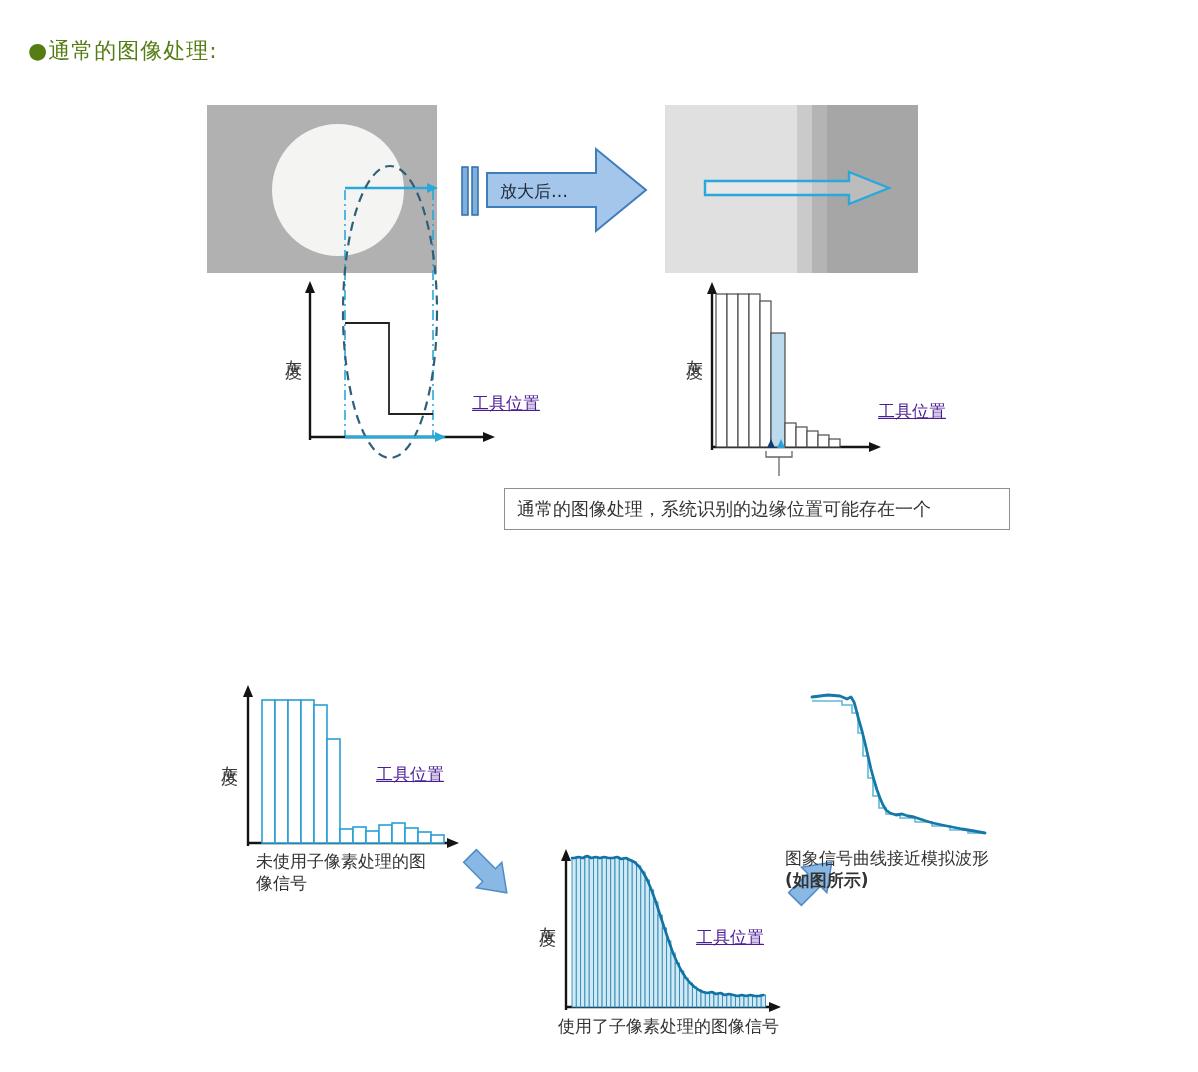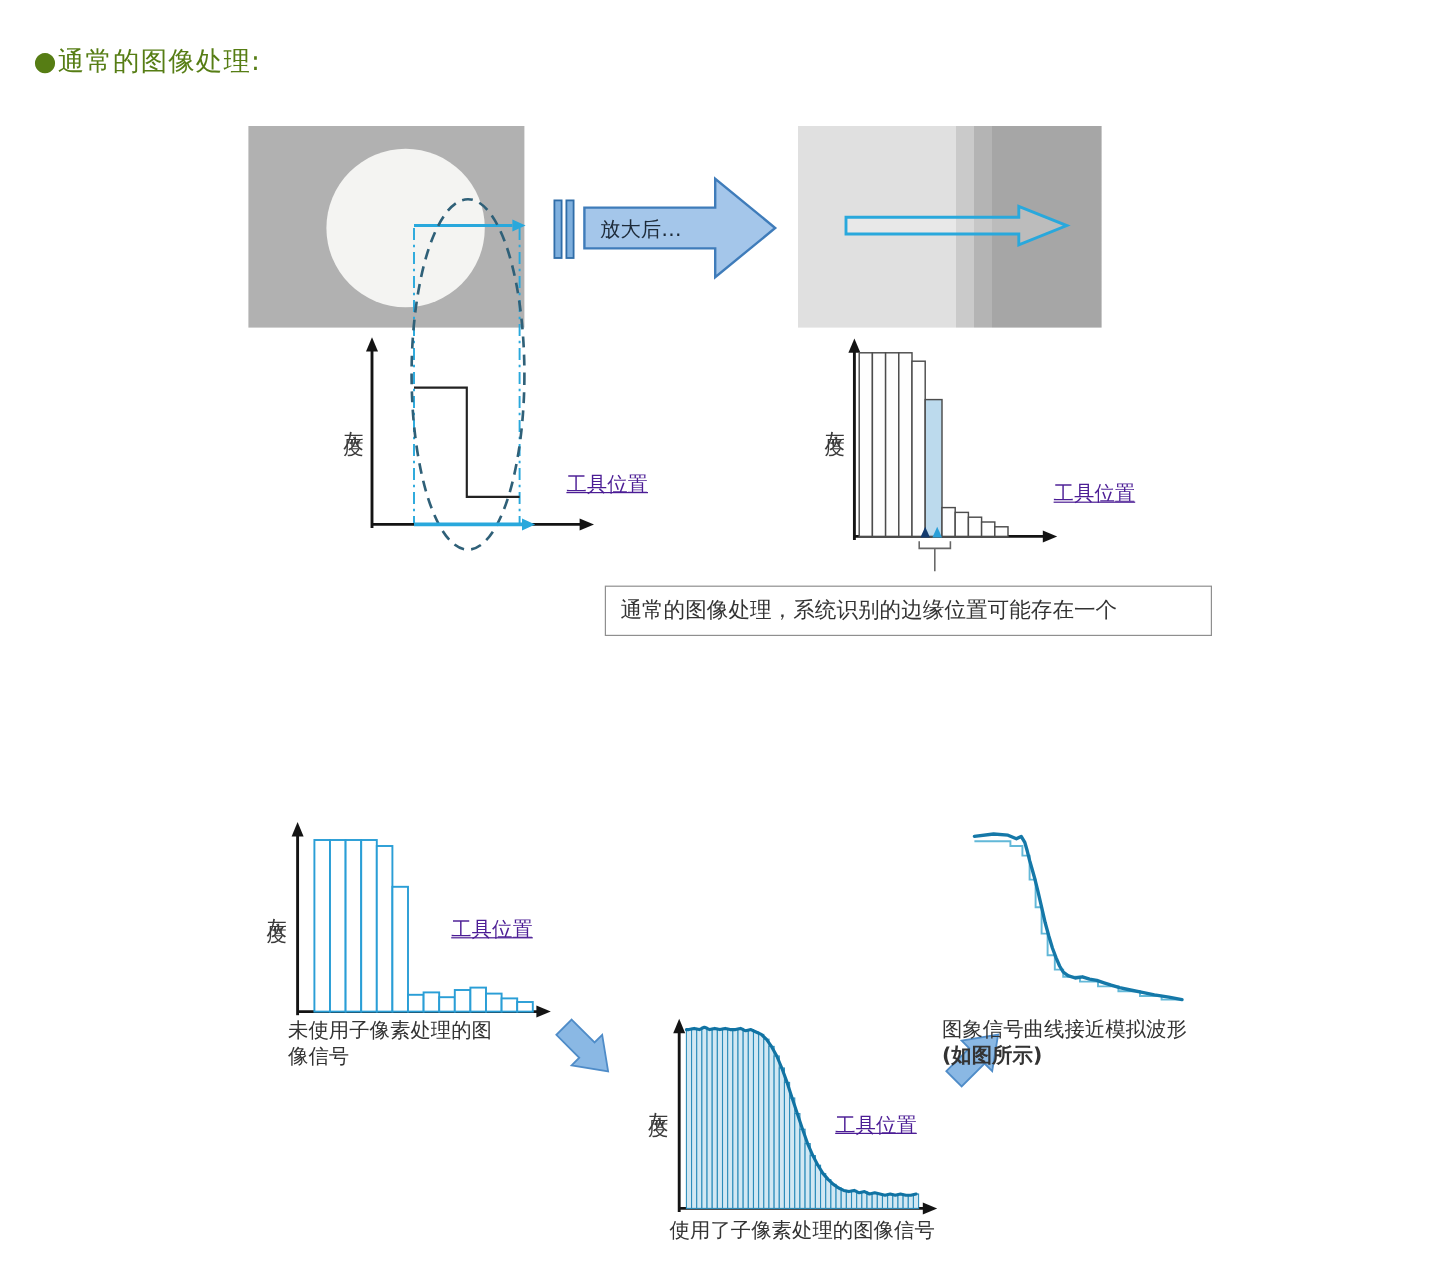--- a/index.html
+++ b/index.html
@@ -214,21 +214,21 @@
   <div class="abs vtext" style="left:684px;top:346px;">灰度</div>
   <div class="abs lbl" style="left:878px;top:400px;">工具位置</div>
 
   <div class="abs notebox">
     <span style="display:block;">通常的图像处理，系统识别的边缘位置可能存在一个</span>
   </div>
 
 
   <div class="abs vtext" style="left:219px;top:752px;">灰度</div>
   <div class="abs lbl" style="left:376px;top:763px;">工具位置</div>
-  <div class="abs caption" style="left:240px;top:850px;font-family:Liberation Mono, monospace;">
+  <div class="abs caption" style="left:256px;top:850px;">
     <span style="display:block;">未使用子像素处理的图</span>
     <span style="display:block;">像信号</span>
   </div>
 
   <div class="abs vtext" style="left:537px;top:913px;">灰度</div>
   <div class="abs lbl" style="left:696px;top:926px;">工具位置</div>
   <div class="abs caption" style="left:558px;top:1015px;">使用了子像素处理的图像信号</div>
 
   <div class="abs caption" style="left:785px;top:847px;">
     <span style="display:block;">图象信号曲线接近模拟波形</span>

